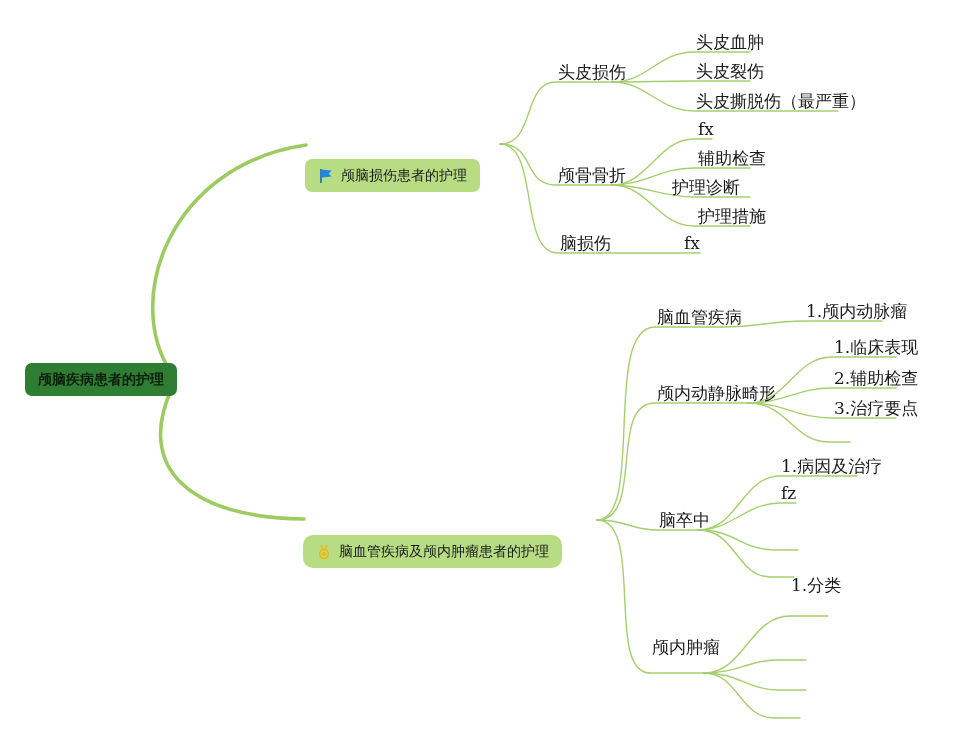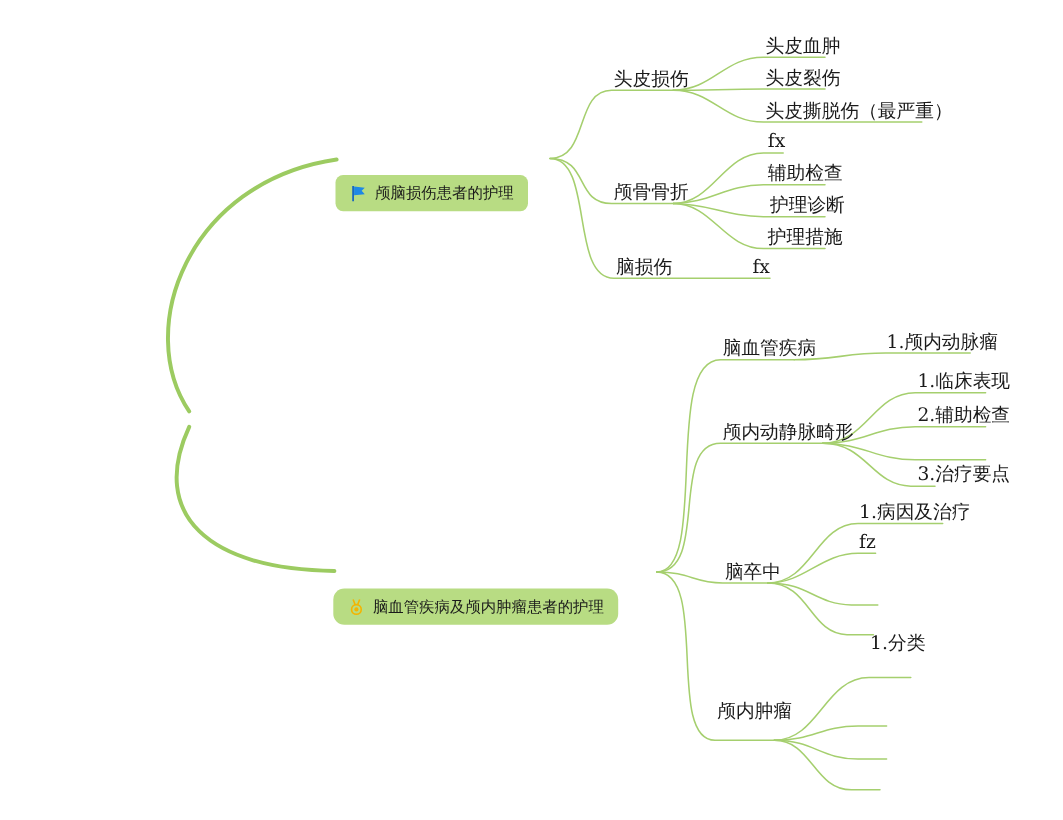--- a/index.html
+++ b/index.html
@@ -104,20 +104,23 @@
     <path d="M 698 530 C 732 530, 746 503, 780 503 L 796 503"></path>
     <path d="M 698 530 C 736 530, 740 549, 774 550 L 798 550"></path>
     <path d="M 698 530 C 736 530, 736 576, 770 577 L 794 577"></path>
 
     <path d="M 704 673 C 744 673, 750 616, 790 616 L 828 616"></path>
     <path d="M 704 673 C 740 673, 746 660, 780 660 L 806 660"></path>
     <path d="M 704 673 C 740 673, 746 690, 780 690 L 806 690"></path>
     <path d="M 704 673 C 738 673, 740 718, 774 718 L 800 718"></path>
   </svg>
 
+  <div class="box root-box" style="position:absolute; left:25px; top:363px; height:33px;">
+    <span>颅脑疾病患者的护理</span>
+  </div>
 
   <div class="box branch-box" style="position:absolute; left:305px; top:127px; height:33px;">
     <span class="icon">
       <svg viewBox="0 0 16 16" width="16" height="16">
         <path d="M3 1 L3 15" stroke="#1565c0" stroke-width="1.6" fill="none"></path>
         <path d="M3.9 1.6 L13.6 2.6 L10.8 5.4 L13.6 8.6 L3.9 9.4 Z" fill="#1e88e5"></path>
       </svg>
     </span>
     <span>颅脑损伤患者的护理</span>
   </div>
@@ -135,30 +138,30 @@
 
   <div class="node" style="left:558px; top:63px;">头皮损伤</div>
   <div class="node" style="left:558px; top:166px;">颅骨骨折</div>
   <div class="node" style="left:560px; top:234px;">脑损伤</div>
 
   <div class="node" style="left:696px; top:33px;">头皮血肿</div>
   <div class="node" style="left:696px; top:62px;">头皮裂伤</div>
   <div class="node" style="left:696px; top:92px;">头皮撕脱伤（最严重）</div>
   <div class="node" style="left:698px; top:120px;">fx</div>
   <div class="node" style="left:698px; top:149px;">辅助检查</div>
-  <div class="node" style="left:700px; top:178px;">护理诊断</div>
+  <div class="node" style="left:672px; top:178px;">护理诊断</div>
   <div class="node" style="left:698px; top:207px;">护理措施</div>
   <div class="node" style="left:684px; top:234px;">fx</div>
 
   <div class="node" style="left:657px; top:308px;">脑血管疾病</div>
   <div class="node" style="left:657px; top:384px;">颅内动静脉畸形</div>
   <div class="node" style="left:659px; top:511px;">脑卒中</div>
   <div class="node" style="left:652px; top:638px;text-align:right;">颅内肿瘤</div>
 
   <div class="node" style="left:806px; top:302px;">1.颅内动脉瘤</div>
   <div class="node" style="left:834px; top:338px;">1.临床表现</div>
   <div class="node" style="left:834px; top:369px;">2.辅助检查</div>
-  <div class="node" style="left:834px; top:422px;text-align:right;">3.治疗要点</div>
+  <div class="node" style="left:834px; top:399px;text-align:right;">3.治疗要点</div>
   <div class="node" style="left:781px; top:457px;">1.病因及治疗</div>
   <div class="node" style="left:781px; top:484px;">fz</div>
   <div class="node" style="left:791px; top:576px;">1.分类</div>
 
 </div>
 
 </body></html>

